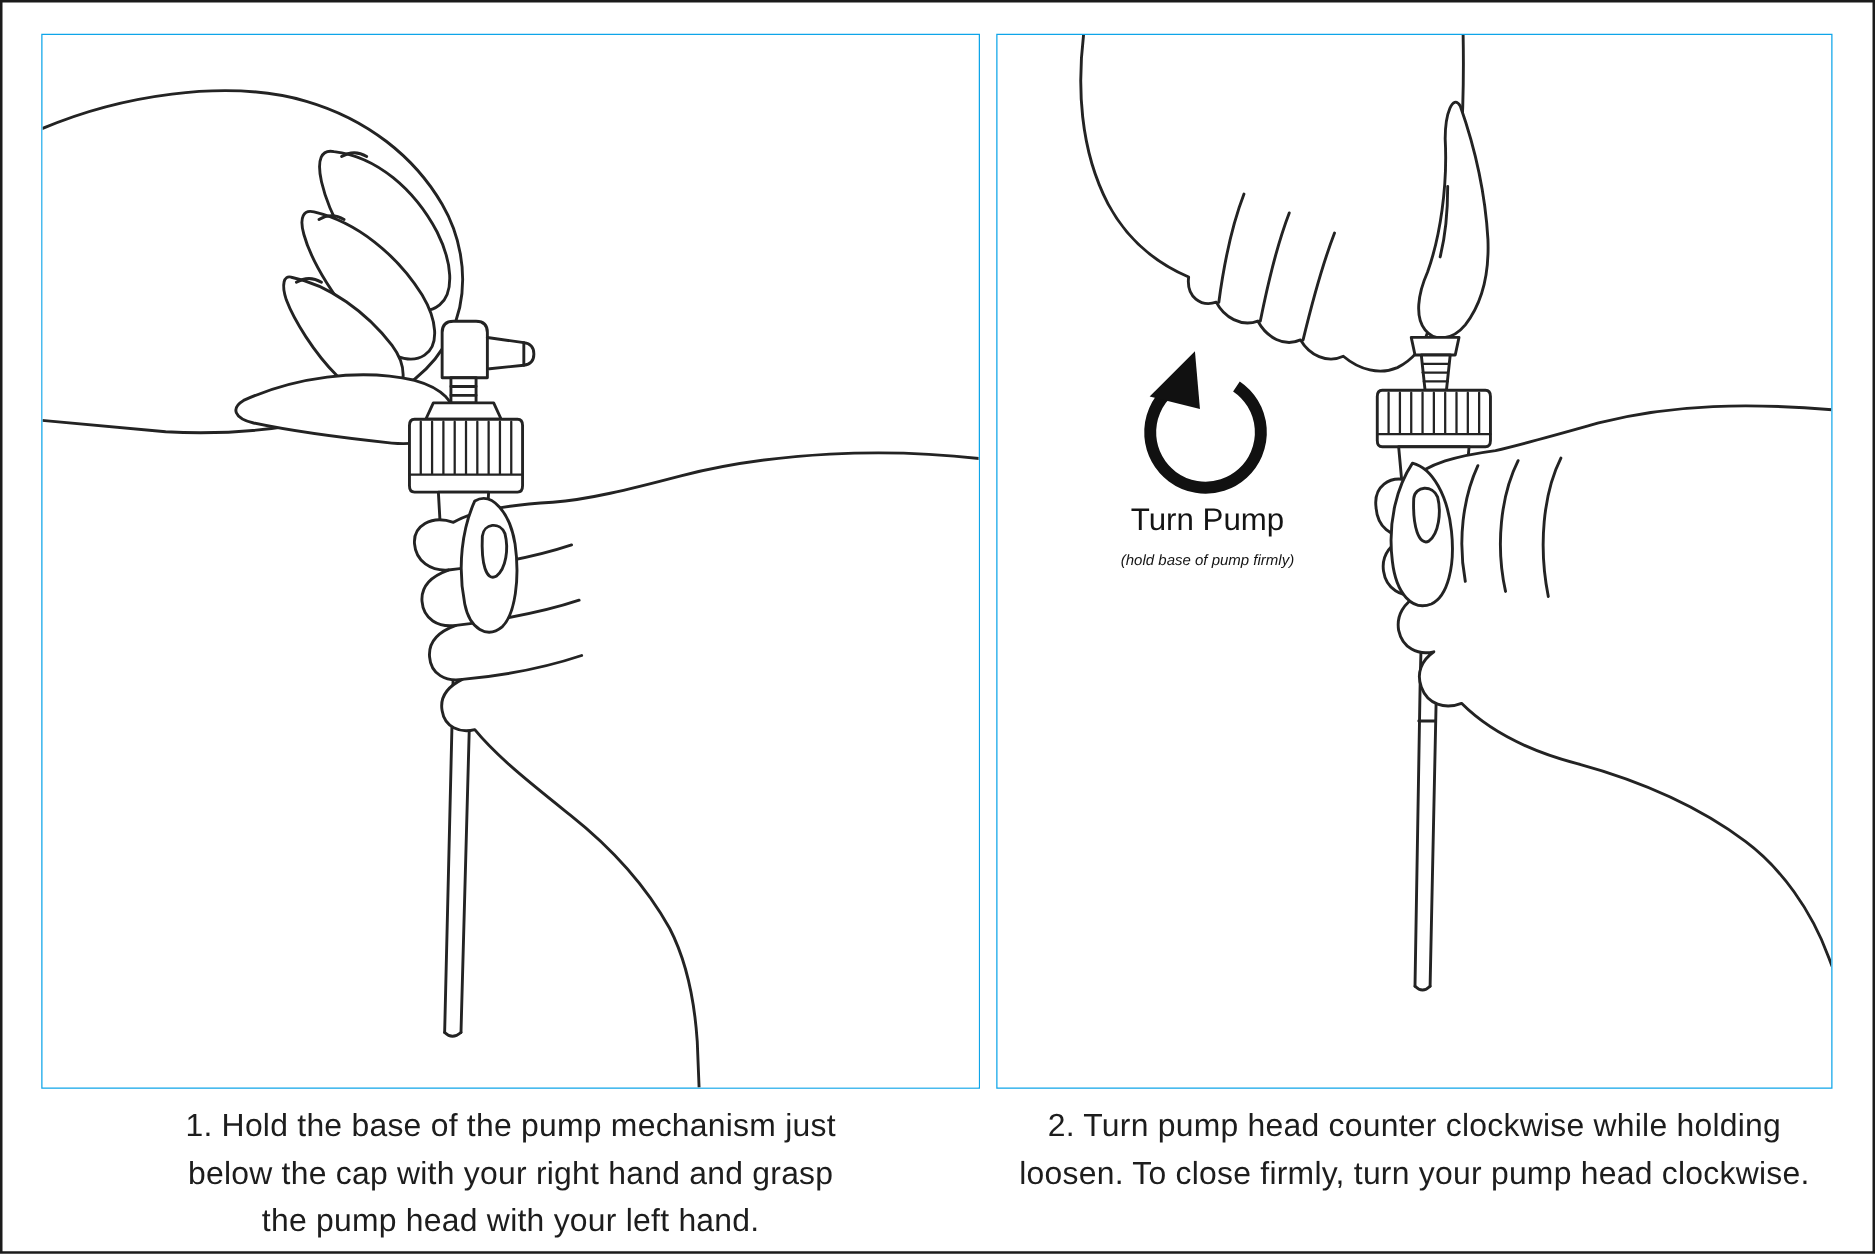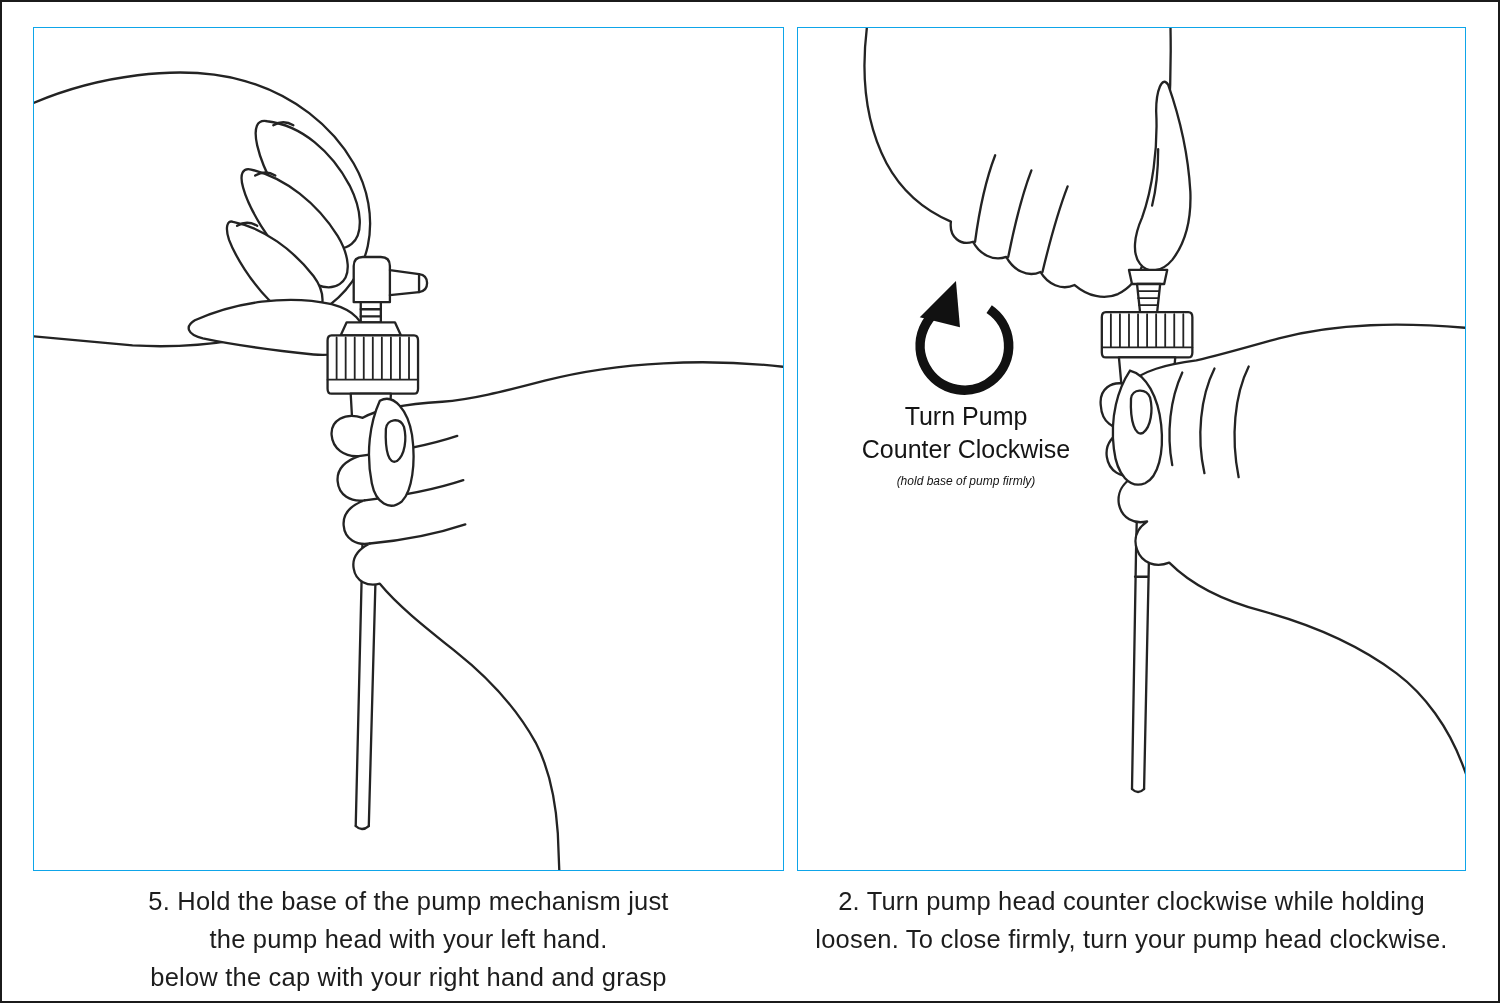--- a/index.html
+++ b/index.html
@@ -116,27 +116,26 @@
 
       <g>
         <path d="M190,279 A44 44 0 1 1 154,273" fill="none" stroke="#111111" stroke-width="9.5" stroke-linecap="butt"></path>
         <polygon points="157,251 121,287 161,297" fill="#111111" stroke="none"></polygon>
       </g>
     </g>
   </svg>
 
   <div class="annotation">
     <span class="l">Turn Pump</span>
-    <span class="l">Counter Clockwise</span>
     <span class="l3">(hold base of pump firmly)</span>
   </div>
 </div>
 
 <div class="caption" id="caption-left">
-  <span class="cap-line">5. Hold the base of the pump mechanism just</span>
+  <span class="cap-line">1. Hold the base of the pump mechanism just</span>
+  <span class="cap-line">below the cap with your right hand and grasp</span>
   <span class="cap-line">the pump head with your left hand.</span>
-  <span class="cap-line">below the cap with your right hand and grasp</span>
 </div>
 
 <div class="caption" id="caption-right">
   <span class="cap-line">2. Turn pump head counter clockwise while holding</span>
   <span class="cap-line">loosen. To close firmly, turn your pump head clockwise.</span>
 </div>
 
 </body></html>

